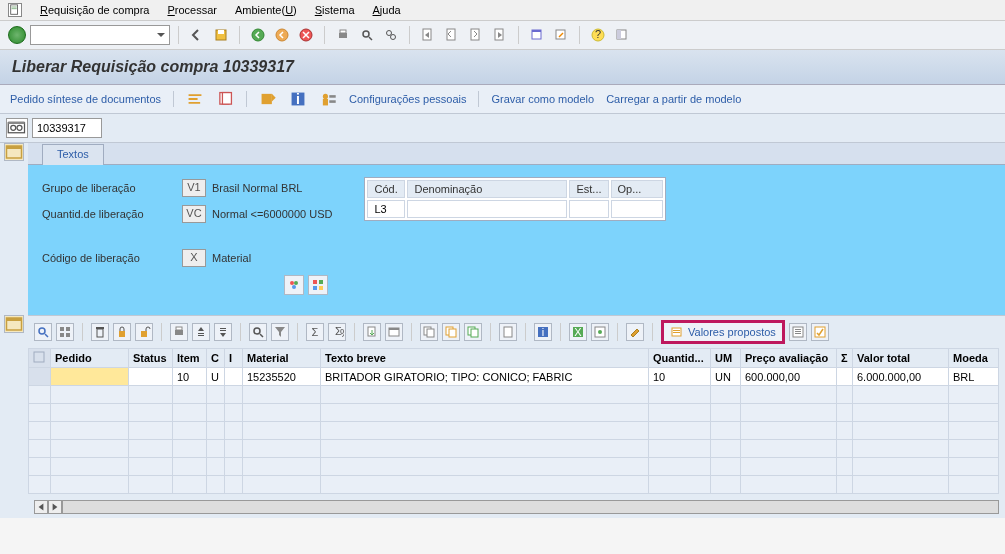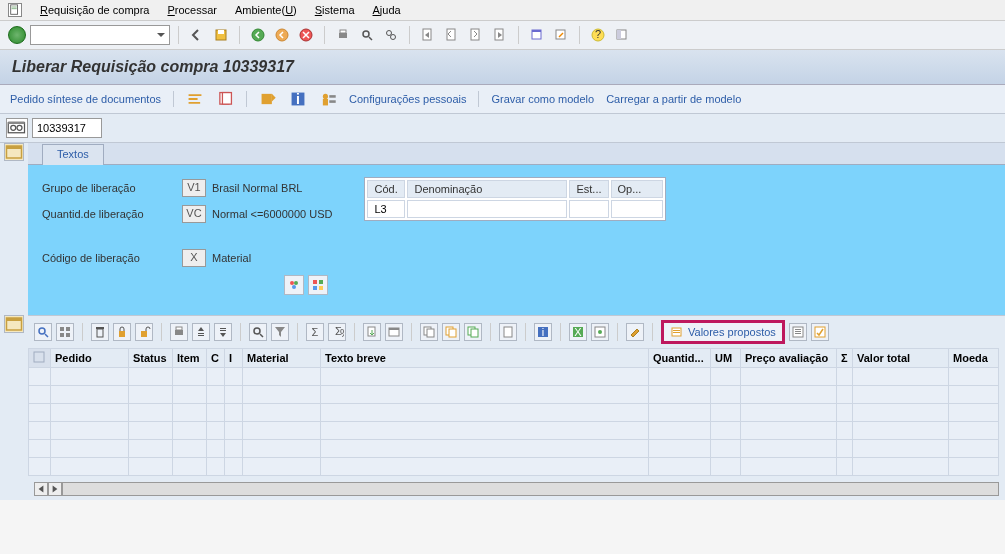--- a/index.html
+++ b/index.html
@@ -539,20 +539,36 @@
       <th>Texto breve</th>
       <th class="num">Quantid...</th>
       <th>UM</th>
       <th class="num">Preço avaliação</th>
       <th>Σ</th>
       <th class="num">Valor total</th>
       <th>Moeda</th>
     </tr>
       </thead>
     <tbody>
+      <tr>
+        <td class="row-sel"></td>
+        <td class="first-cell"></td>
+        <td></td>
+        <td class="num">10</td>
+        <td>U</td>
+        <td></td>
+        <td class="num">15235520</td>
+        <td>BRITADOR GIRATORIO; TIPO: CONICO; FABRIC</td>
+        <td class="num">10</td>
+        <td>UN</td>
+        <td class="num">600.000,00</td>
+        <td></td>
+        <td class="num">6.000.000,00</td>
+        <td>BRL</td>
+      </tr>
       <tr class="empty">
           <td class="row-sel"></td>
           <td></td>
           <td></td>
           <td></td>
           <td></td>
           <td></td>
           <td></td>
           <td></td>
           <td></td>

